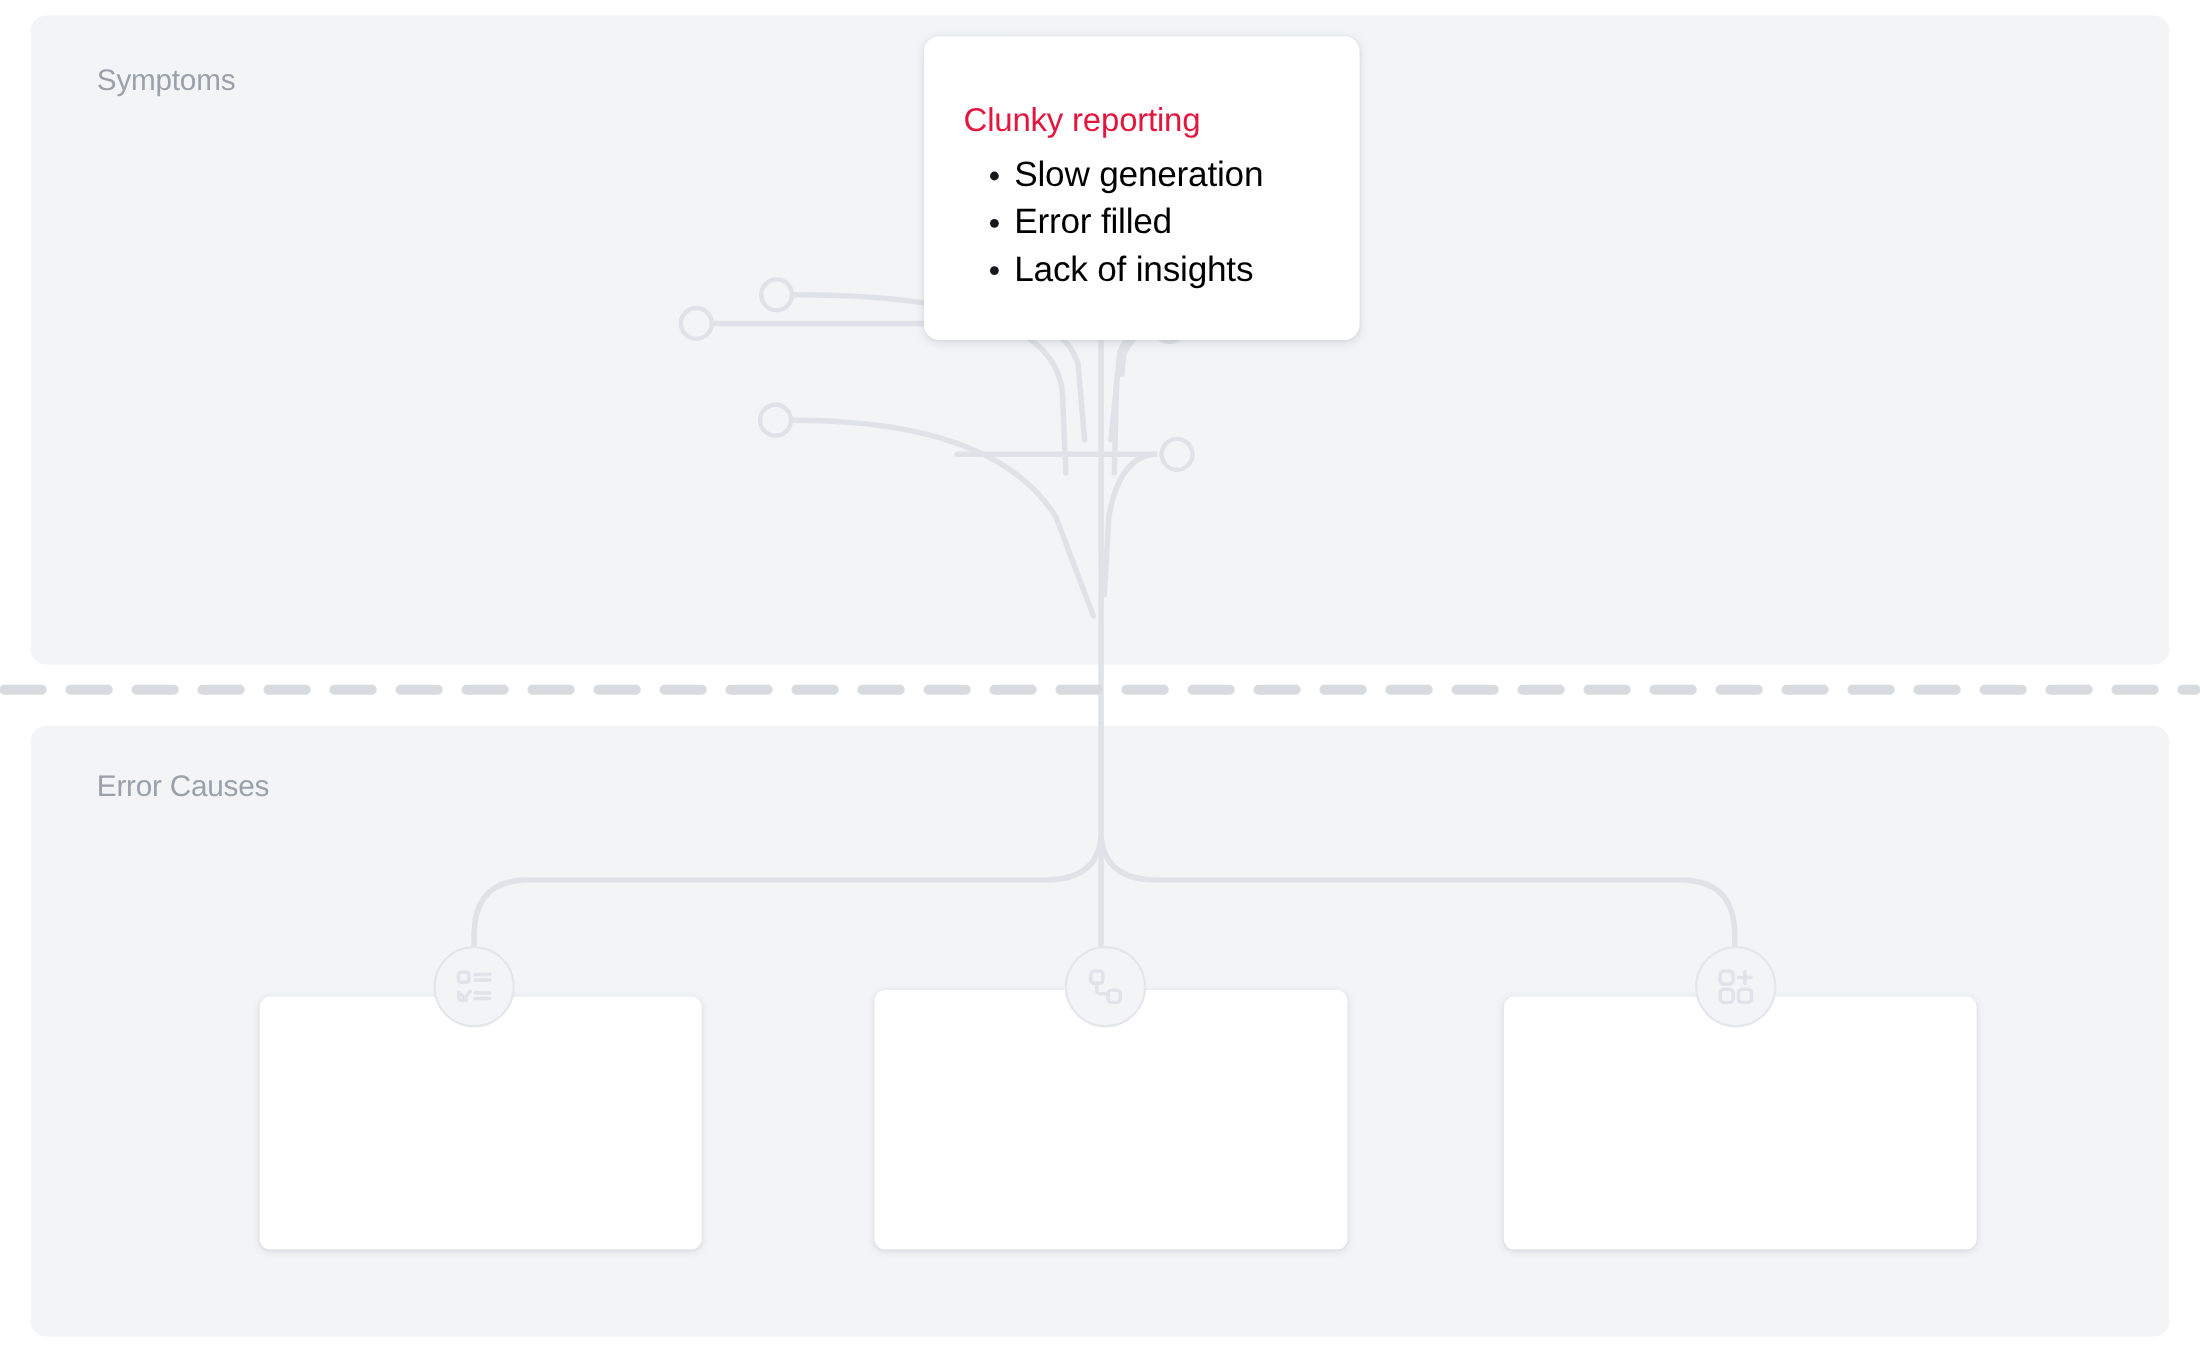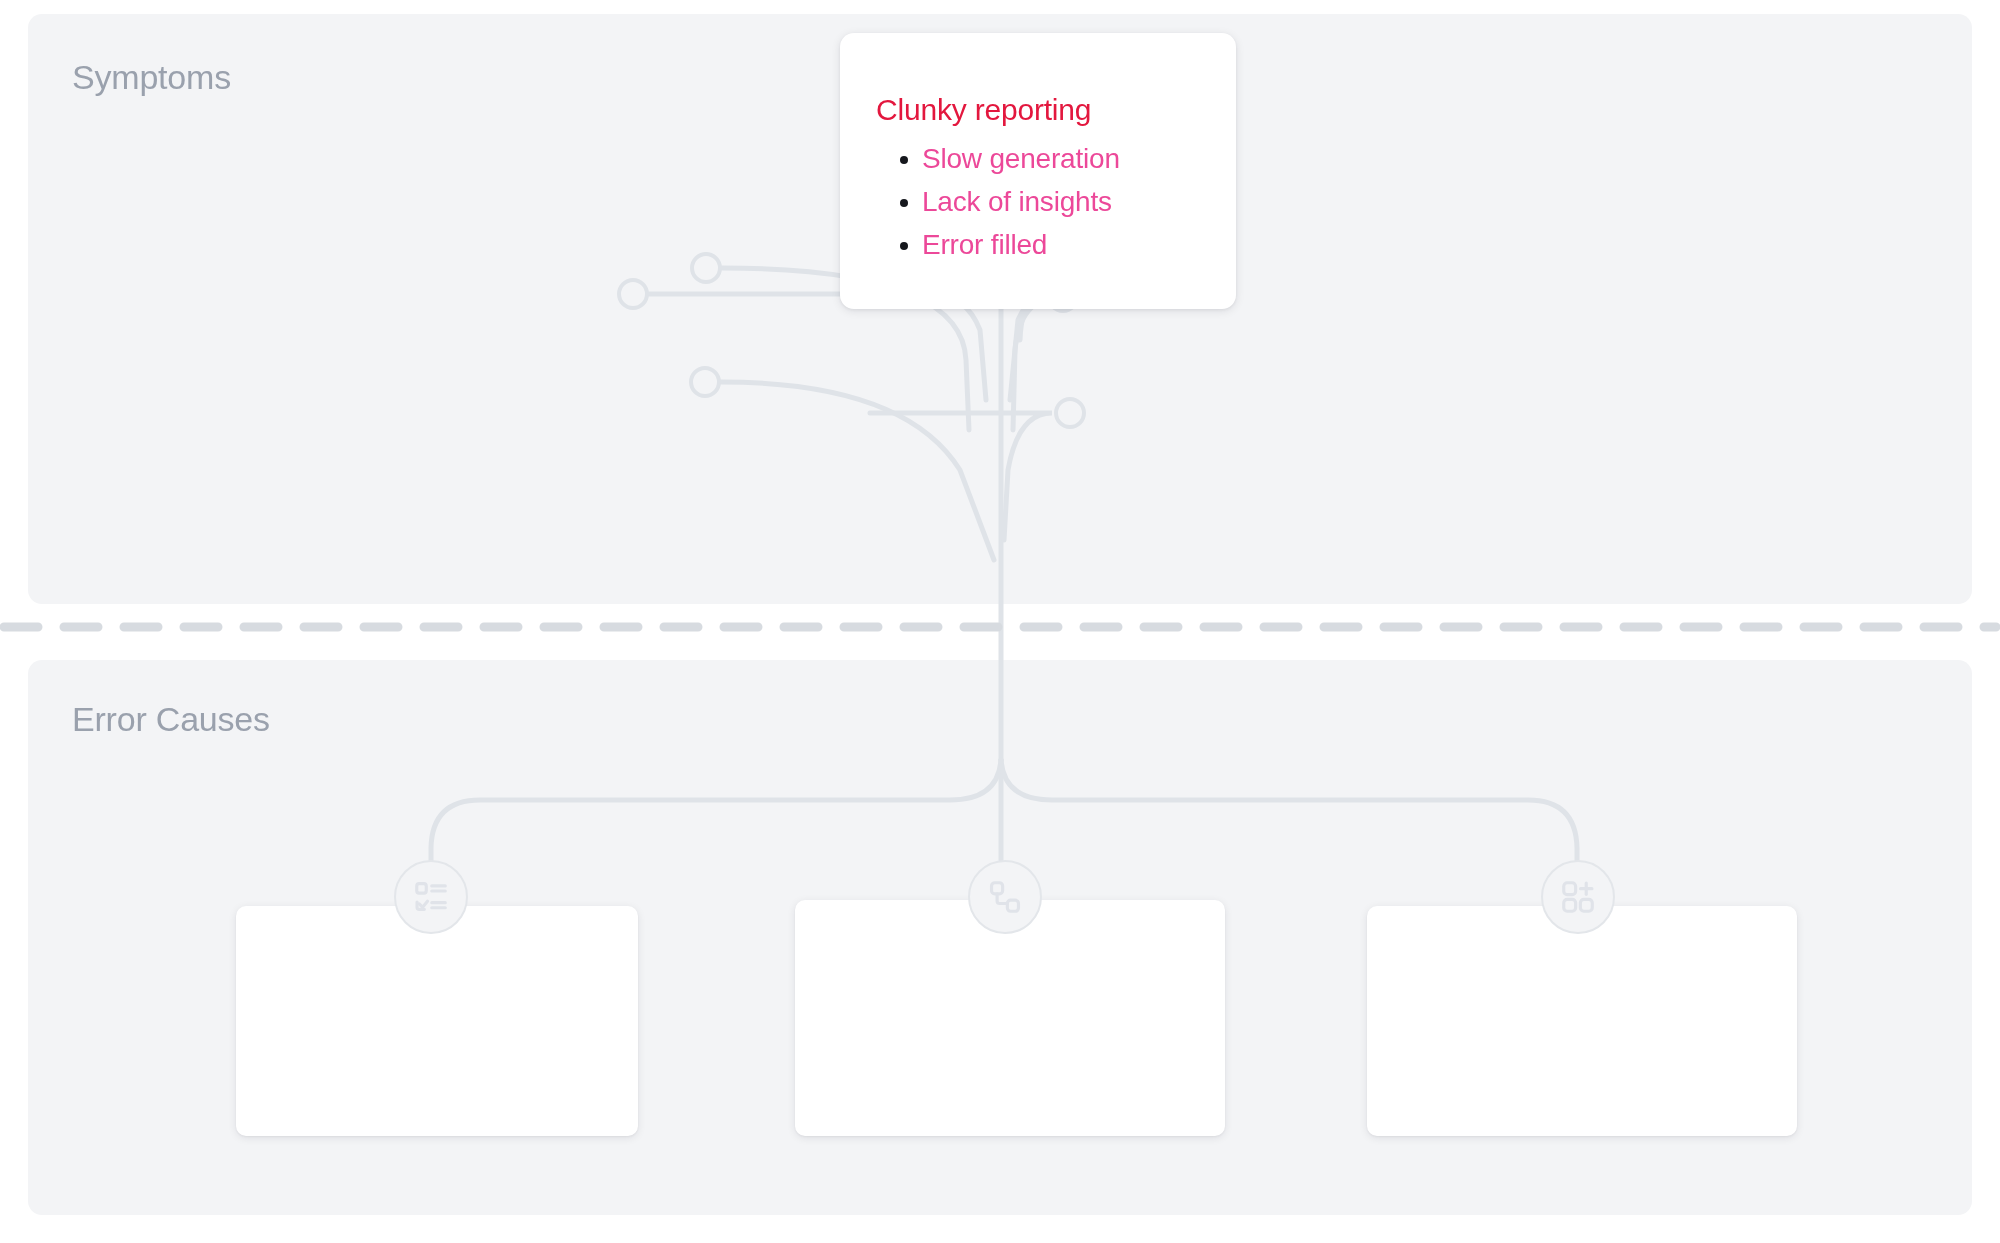--- a/index.html
+++ b/index.html
@@ -37,23 +37,23 @@
   }
   #panel-rootcauses {
     left: 28px;
     top: 660px;
     width: 1944px;
     height: 555px;
   }
 
   .panel-title {
     position: absolute;
-    left: 44px;
+    left: 60px;
     top: 44px;
-    font-size: 34px;
+    font-size: 27px;
     font-weight: 400;
     letter-spacing: -0.2px;
     color: #9aa1ad;
     white-space: nowrap;
   }
   #panel-rootcauses .panel-title {
     top: 40px;
   }
 
   
@@ -100,23 +100,23 @@
     letter-spacing: -0.2px;
     white-space: nowrap;
   }
   #symptom-card ul {
     margin: 10px 0 0 0;
     padding-left: 46px;
     list-style: none;
   }
   #symptom-card li {
     position: relative;
-    font-size: 28px;
+    font-size: 32px;
     line-height: 43px;
-    color: #ec4899;
+    color: #000000;
     white-space: nowrap;
     letter-spacing: -0.2px;
   }
   #symptom-card li::before {
     content: "";
     position: absolute;
     left: -22px;
     top: 19px;
     width: 8px;
     height: 8px;
@@ -216,22 +216,22 @@
   </svg>
 
   <svg id="divider" viewBox="0 0 2000 12" preserveAspectRatio="none">
     <line x1="4" y1="6" x2="1996" y2="6" stroke="#d7dbe0" stroke-width="9" stroke-linecap="round" stroke-dasharray="34 26"></line>
   </svg>
 
   <div id="symptom-card">
     <div class="card-title">Clunky reporting</div>
     <ul>
       <li>Slow generation</li>
+      <li>Error filled</li>
       <li>Lack of insights</li>
-      <li>Error filled</li>
     </ul>
   </div>
 
   <div class="cause-card" id="cause-card-1"></div>
   <div class="cause-card" id="cause-card-2"></div>
   <div class="cause-card" id="cause-card-3"></div>
 
   <div class="icon-node" id="icon-node-1">
     <svg width="38" height="38" viewBox="0 0 24 24" fill="none" stroke="#e0e3e9" stroke-width="2" stroke-linecap="round" stroke-linejoin="round">
       <rect x="3" y="3.5" width="6" height="6" rx="1.5"></rect>

